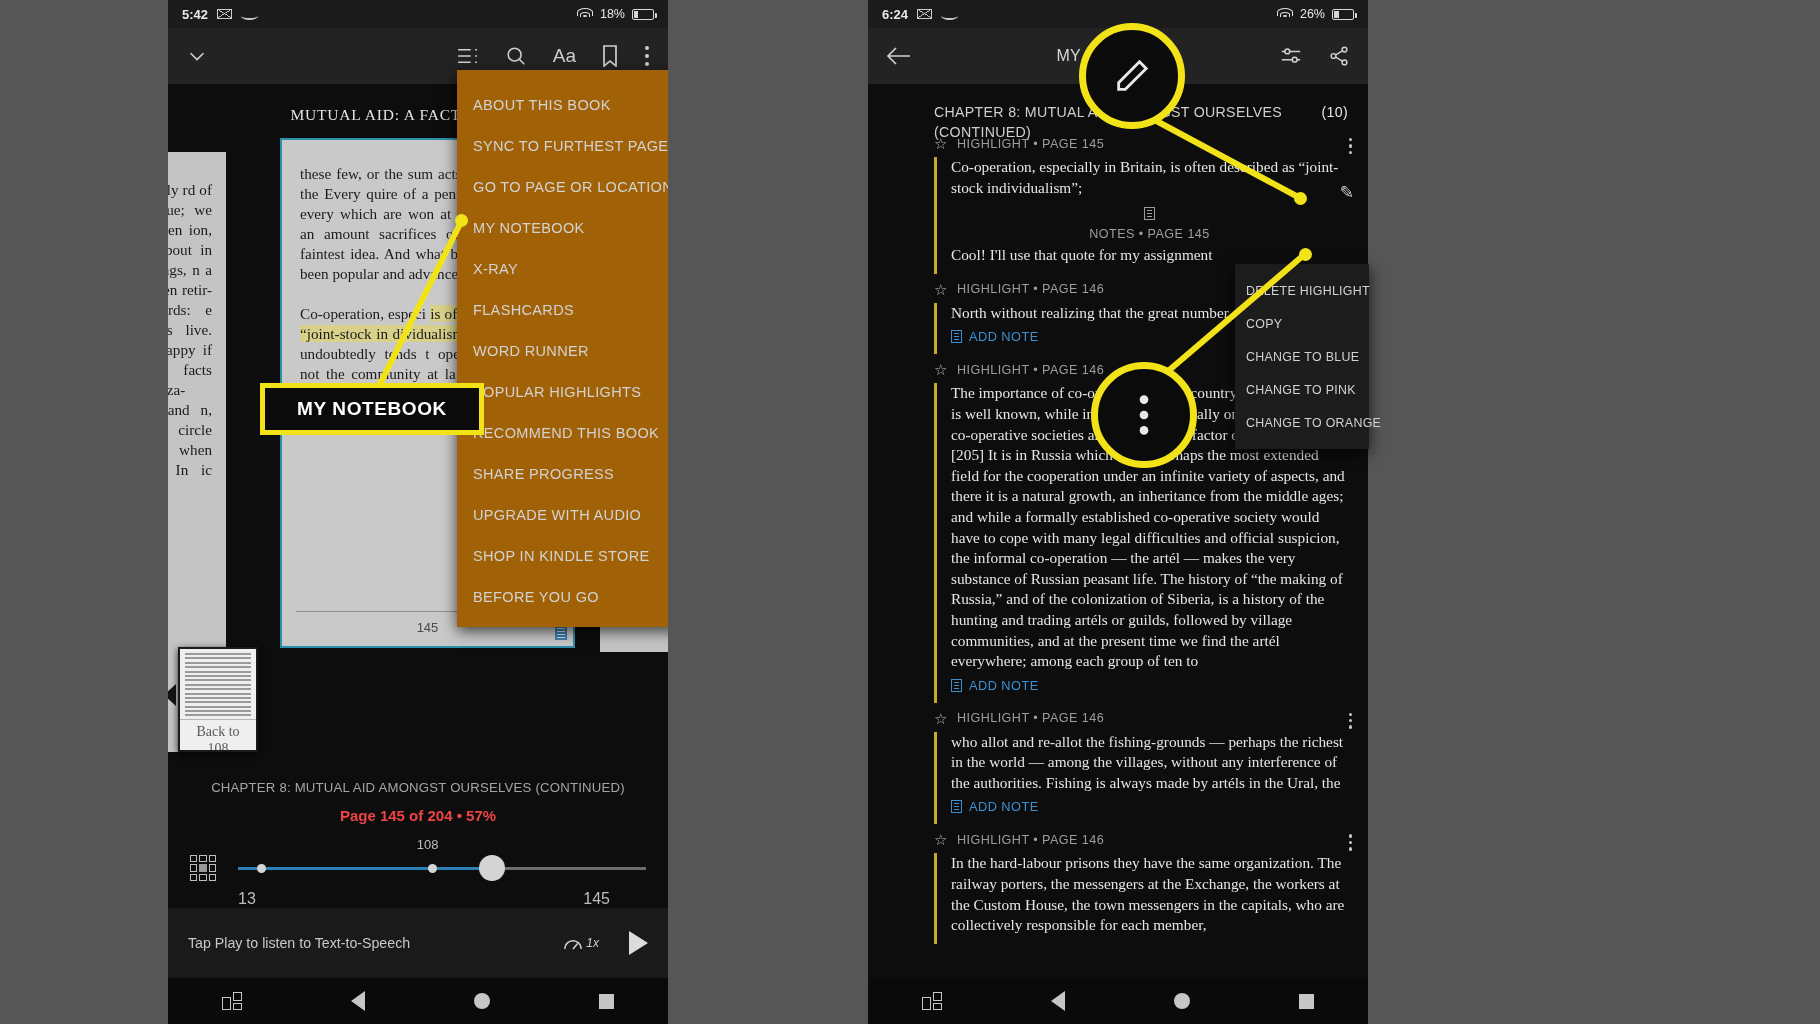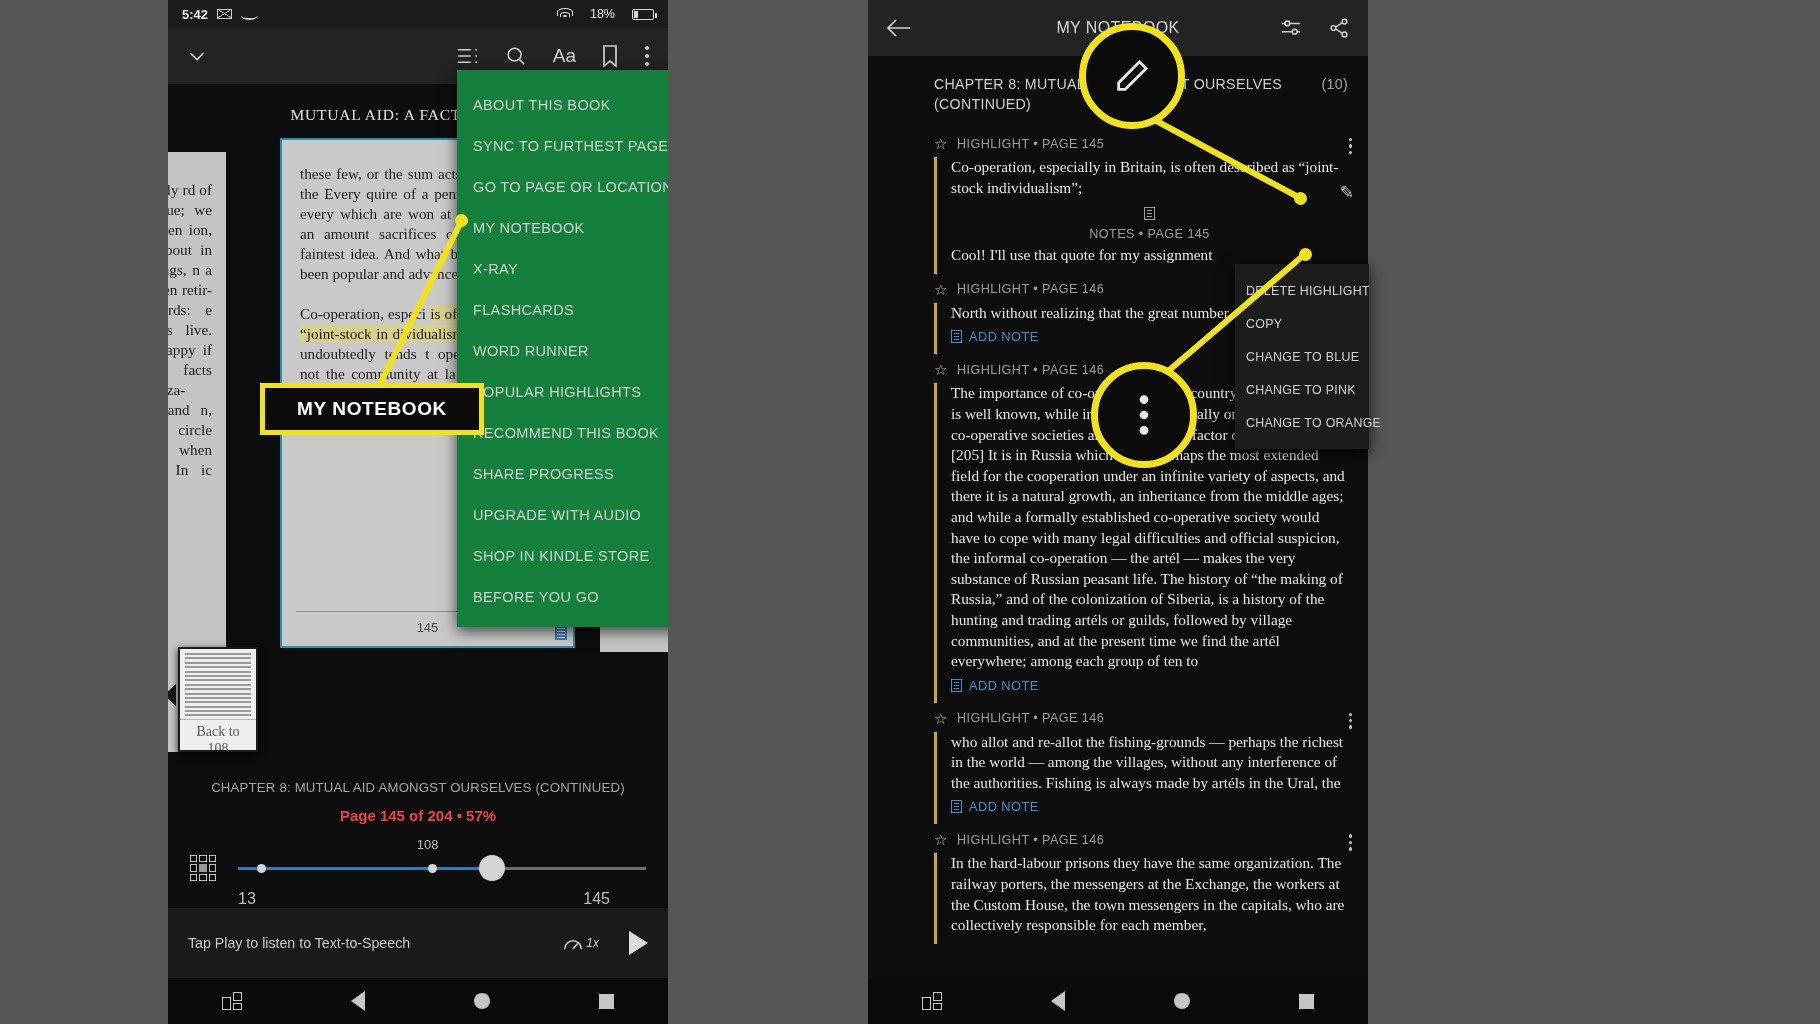--- a/index.html
+++ b/index.html
@@ -11,21 +11,21 @@
   .stage{position:relative;width:1820px;height:1024px;background:#565656;}
 
   
   .phone{position:absolute;top:0;height:1024px;width:500px;background:#0d0d0d;overflow:hidden;}
   .phone.left{left:168px;}
   .phone.right{left:868px;}
 
   
   .statusbar{height:28px;background:#1b1b1b;display:flex;align-items:center;padding:0 14px;color:#e8e8e8;font-size:13px;font-weight:bold;position:relative;}
   .sb-left{display:flex;align-items:center;gap:9px;}
-  .sb-right{position:absolute;right:14px;top:0;height:28px;display:flex;align-items:center;gap:17px;font-weight:normal;font-size:12.5px;}
+  .sb-right{position:absolute;right:14px;top:0;height:28px;display:flex;align-items:center;gap:7px;font-weight:normal;font-size:12.5px;}
   .sb-ico{display:inline-block;opacity:.92;}
   .envelope{width:15px;height:10px;border:1.4px solid #dcdcdc;position:relative;}
   .envelope:before{content:"";position:absolute;left:0;top:0;width:100%;height:100%;
     background:linear-gradient(to bottom right,transparent 44%,#dcdcdc 45%,#dcdcdc 50%,transparent 51%),
                linear-gradient(to bottom left,transparent 44%,#dcdcdc 45%,#dcdcdc 50%,transparent 51%);}
   .amz{width:17px;height:9px;position:relative;}
   .amz:after{content:"";position:absolute;left:0;top:2px;width:17px;height:6px;border-bottom:2px solid #dcdcdc;border-radius:0 0 50% 50%;}
   .wifi{width:16px;height:12px;position:relative;}
   .wifi i{position:absolute;left:50%;transform:translateX(-50%);border:1.4px solid #e2e2e2;border-bottom:none;border-radius:50% 50% 0 0;}
   .wifi i:nth-child(1){width:16px;height:8px;top:0;}
@@ -92,27 +92,27 @@
   .nav-back{width:0;height:0;border-top:10px solid transparent;border-bottom:10px solid transparent;border-right:14px solid #c6c6c6;}
   .nav-home{width:16px;height:16px;border-radius:50%;background:#c6c6c6;}
   .nav-rec{width:15px;height:15px;background:#c6c6c6;}
   .nav-split{width:20px;height:18px;position:relative;}
   .nav-split i{position:absolute;border:1.6px solid #c6c6c6;}
   .nav-split i:nth-child(1){left:0;top:5px;width:9px;height:13px;}
   .nav-split i:nth-child(2){right:0;top:0;width:9px;height:9px;}
   .nav-split i:nth-child(3){right:0;top:11px;width:9px;height:7px;}
 
   
-  .omenu{position:absolute;left:289px;top:70px;width:231px;background:#15803d;z-index:20;padding:14px 0 10px 0;
+  .omenu{position:absolute;left:289px;top:70px;width:231px;background:#a16207;z-index:20;padding:14px 0 10px 0;
          box-shadow:0 4px 14px rgba(0,0,0,.7);}
   .omenu .mi{color:#d2d2d2;font-size:14.5px;letter-spacing:.35px;padding:12.5px 16px;white-space:nowrap;}
 
   
   .nbheader{padding:18px 22px 6px 66px;color:#cfcfcf;font-size:14.2px;line-height:20px;position:relative;letter-spacing:.3px;}
-  .nbcount{position:absolute;right:20px;top:18px;color:#a3a3a3;font-size:14.2px;}
+  .nbcount{position:absolute;right:20px;top:18px;color:#e5e5e5;font-size:14.2px;}
   .nblist{position:absolute;left:0;right:0;top:130px;bottom:46px;overflow:hidden;}
   .entry{padding:6px 20px 2px 66px;position:relative;}
   .entry .meta{display:flex;align-items:center;gap:9px;color:#9d9d9d;font-size:12.6px;letter-spacing:.45px;padding-bottom:6px;}
   .star{color:#b9b9b9;font-size:15px;line-height:1;}
   .entry .body{border-left:3px solid #c9a92b;padding:0 0 8px 14px;}
   .entry .qt{color:#e6e6e6;font-family:"Liberation Serif",serif;font-size:15.3px;line-height:20.6px;}
   .sub{display:flex;align-items:center;gap:7px;color:#9d9d9d;font-size:12.6px;letter-spacing:.45px;padding:9px 0 4px 0;flex-direction:column;}
   .noteico{width:11px;height:13px;border:1.2px solid #9d9d9d;position:relative;display:inline-block;flex:none;}
   .noteico:after{content:"";position:absolute;left:2px;top:2px;right:2px;height:1px;background:#9d9d9d;box-shadow:0 3px 0 #9d9d9d,0 6px 0 #9d9d9d;}
   .addnote{display:flex;align-items:center;gap:7px;color:#3c8fd0;font-size:12.8px;letter-spacing:.45px;padding:6px 16px 2px 0;}
@@ -306,20 +306,38 @@
       <div class="mi">RECOMMEND THIS BOOK</div>
       <div class="mi">SHARE PROGRESS</div>
       <div class="mi">UPGRADE WITH AUDIO</div>
       <div class="mi">SHOP IN KINDLE STORE</div>
       <div class="mi">BEFORE YOU GO</div>
     </div>
   </div>
 
   <div class="phone right">
 
+    <div class="statusbar">
+      <div class="sb-left">
+        <span>6:24</span>
+        <span class="sb-ico envelope"></span>
+        <span class="sb-ico amz"></span>
+      </div>
+      <div class="sb-right">
+        <span class="wifi">
+            <i></i>
+            <i></i>
+            <i></i>
+          </span>
+        <span>26%</span>
+        <span class="batt">
+            <span class="fill" style="width:26%"></span>
+          </span>
+      </div>
+    </div>
 
     <div class="toolbar">
       <span class="ic">
         <svg width="26" height="22" viewBox="0 0 26 22">
             <path d="M10 3L2 11l8 8M2 11h22" fill="none" stroke="#cfcfcf" stroke-width="1.7"></path>
           </svg>
       </span>
       <span class="tb-title">MY NOTEBOOK</span>
       <span class="tb-icons">
         <span class="ic">

